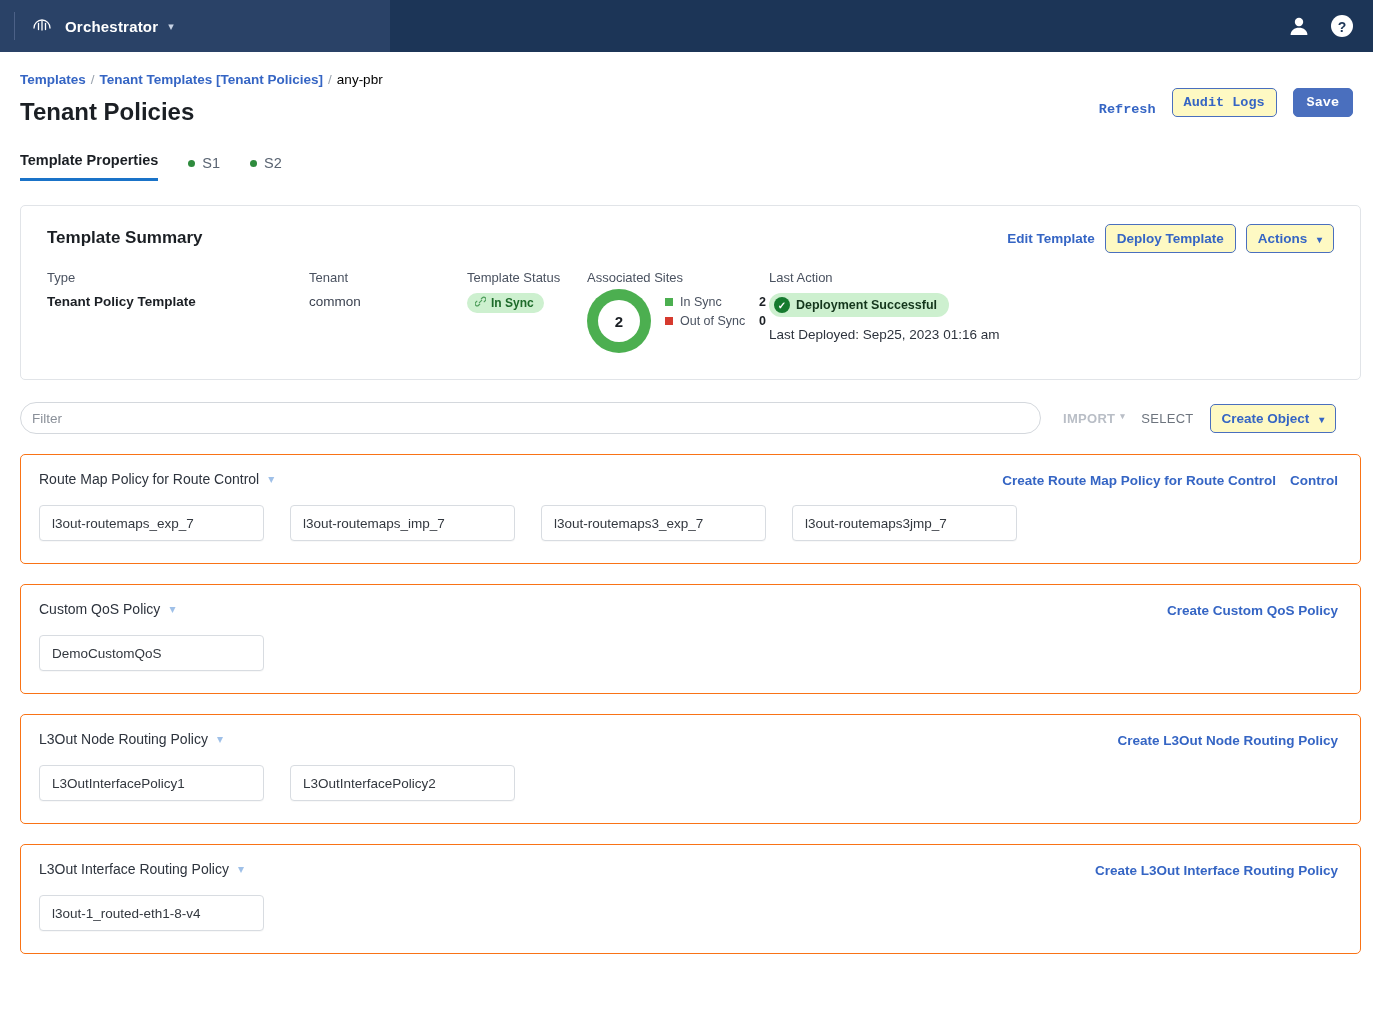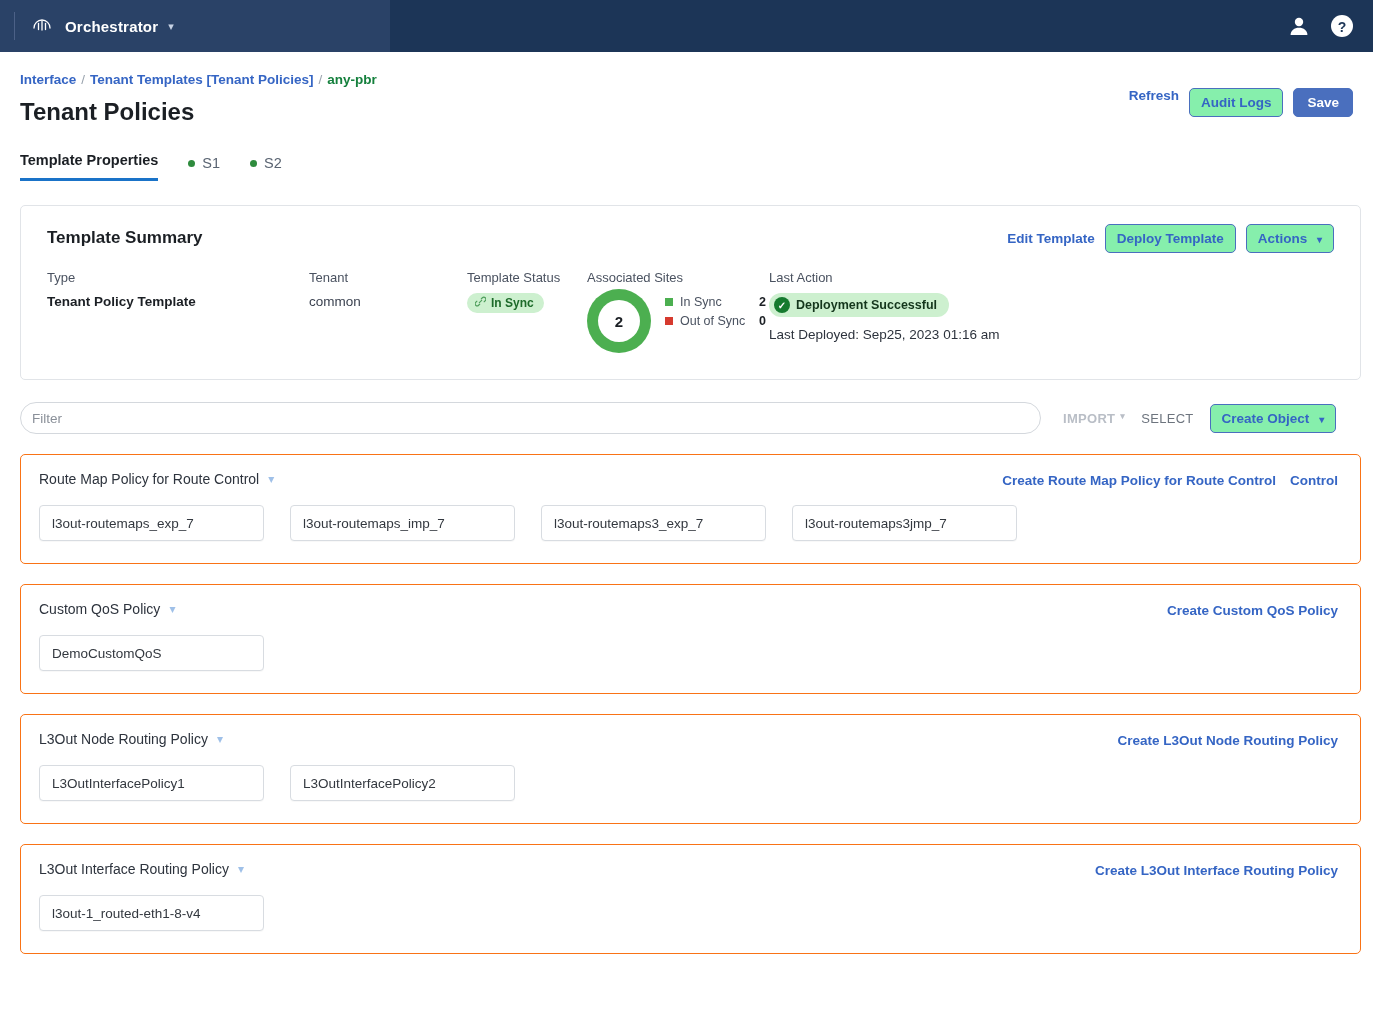--- a/index.html
+++ b/index.html
@@ -33,35 +33,35 @@
   .topbar-right {
     position: absolute; right: 18px; top: 0; height: 52px;
     display: flex; align-items: center; gap: 18px;
   }
   .tb-icon { cursor: pointer; display: flex; align-items: center; }
   
   .page-head { padding: 20px 20px 0 20px; position: relative; }
   .breadcrumb { font-size: 13.5px; color: #5a6472; }
   .breadcrumb a { color: #3565c4; text-decoration: none; font-weight: bold; }
   .breadcrumb .sep { color: #9aa3ae; margin: 0 5px; font-weight: normal; }
-  .breadcrumb .cur { color: #15803d; font-weight: bold; }
+  .breadcrumb .cur { color: #000000; font-weight: normal; }
   .page-title {
     font-size: 24px; font-weight: bold; color: #1b1f24; margin-top: 11px;
   }
   .head-actions {
     position: absolute; right: 20px; top: 36px;
-    display: flex; align-items: flex-start; gap: 10px;
+    display: flex; align-items: flex-end; gap: 16px; font-family: Liberation Mono, monospace;
   }
   .link-btn {
     color: #3565c4; font-size: 13.5px; font-weight: bold; cursor: pointer;
   }
   .btn-outline {
     border: 1.5px solid #4a6fbe; border-radius: 5px;
     color: #3565c4; font-size: 13.5px; font-weight: bold;
-    padding: 6px 11px; background: #86efac; cursor: pointer;
+    padding: 6px 11px; background: #fef9c3; cursor: pointer;
   }
   .btn-primary {
     background: #4a6fbe; border: 1.5px solid #4a6fbe; border-radius: 5px;
     color: #fff; font-size: 13.5px; font-weight: bold;
     padding: 6px 13px; cursor: pointer;
   }
   
   .tabs {
     margin: 26px 20px 0 20px; display: flex; align-items: flex-end; gap: 30px;
     position: relative;
@@ -187,21 +187,21 @@
       <svg width="26" height="26" viewBox="0 0 26 26">
         <circle cx="13" cy="13" r="11" fill="#ffffff"></circle>
         <text x="13" y="18.5" text-anchor="middle" font-size="14" font-weight="bold" font-family="Liberation Sans, sans-serif" fill="#1c3557">?</text>
       </svg>
     </div>
   </div>
 </div>
 
 <div class="page-head">
   <div class="breadcrumb">
-    <a>Interface</a><span class="sep">/</span><a>Tenant Templates [Tenant Policies]</a><span class="sep">/</span><span class="cur">any-pbr</span>
+    <a>Templates</a><span class="sep">/</span><a>Tenant Templates [Tenant Policies]</a><span class="sep">/</span><span class="cur">any-pbr</span>
   </div>
   <div class="page-title">Tenant Policies</div>
 
   <div class="head-actions">
     <div class="link-btn">Refresh</div>
     <div class="btn-outline">Audit Logs</div>
     <div class="btn-primary">Save</div>
   </div>
 </div>
 

